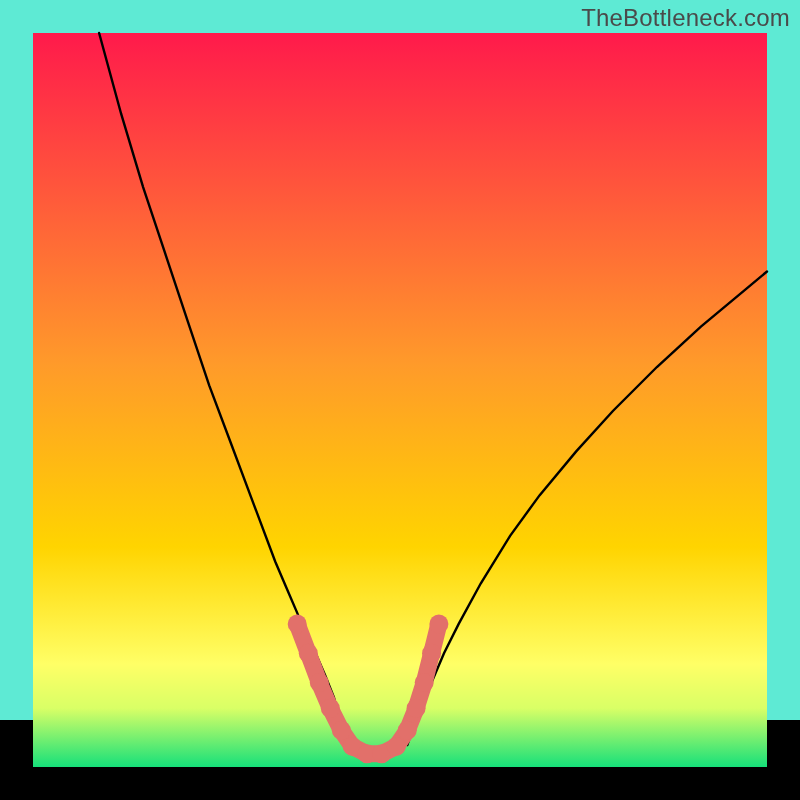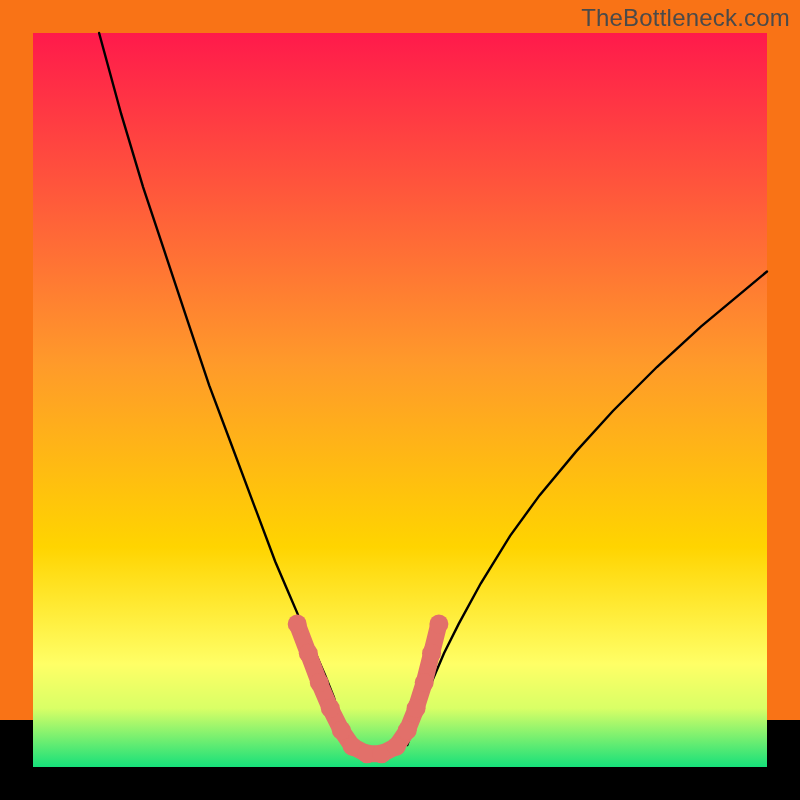--- a/index.html
+++ b/index.html
@@ -10,21 +10,21 @@
     background: #000;
     overflow: hidden;
     font-family: Arial, Helvetica, sans-serif;
   }
   .frame {
     position: absolute;
     left: 0;
     top: 0;
     width: 800px;
     height: 720px;
-    background: #f97316;
+    background: #5eead4;
   }
   .watermark {
     position: absolute;
     top: 4px;
     right: 10px;
     color: #4a4a4a;
     font-size: 24px;
     font-weight: 500;
     letter-spacing: 0.2px;
     z-index: 50;

